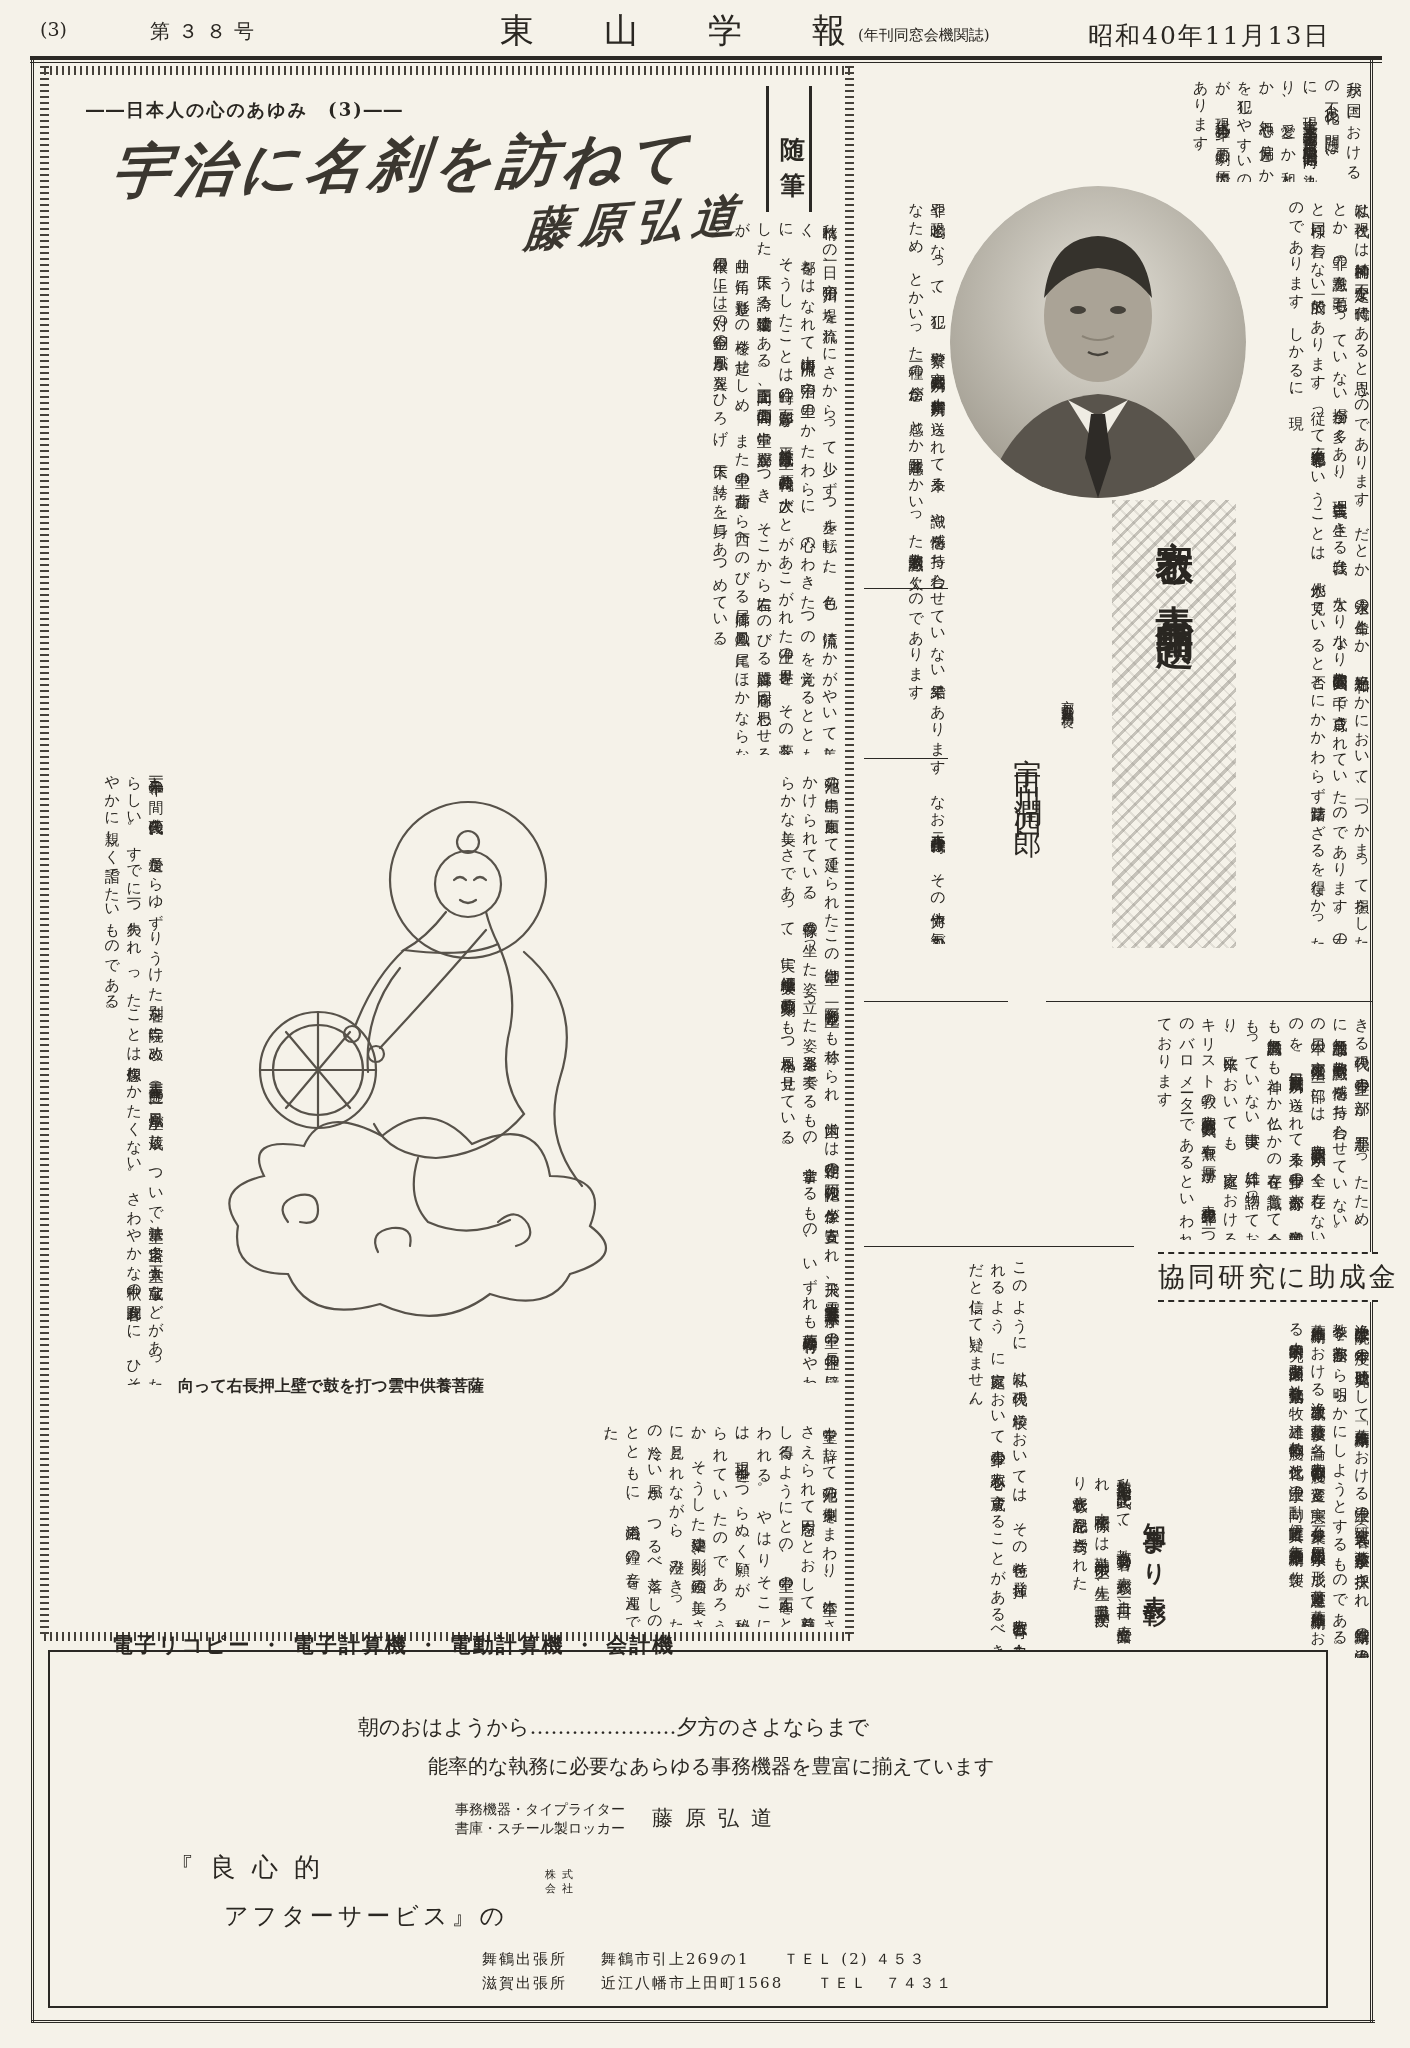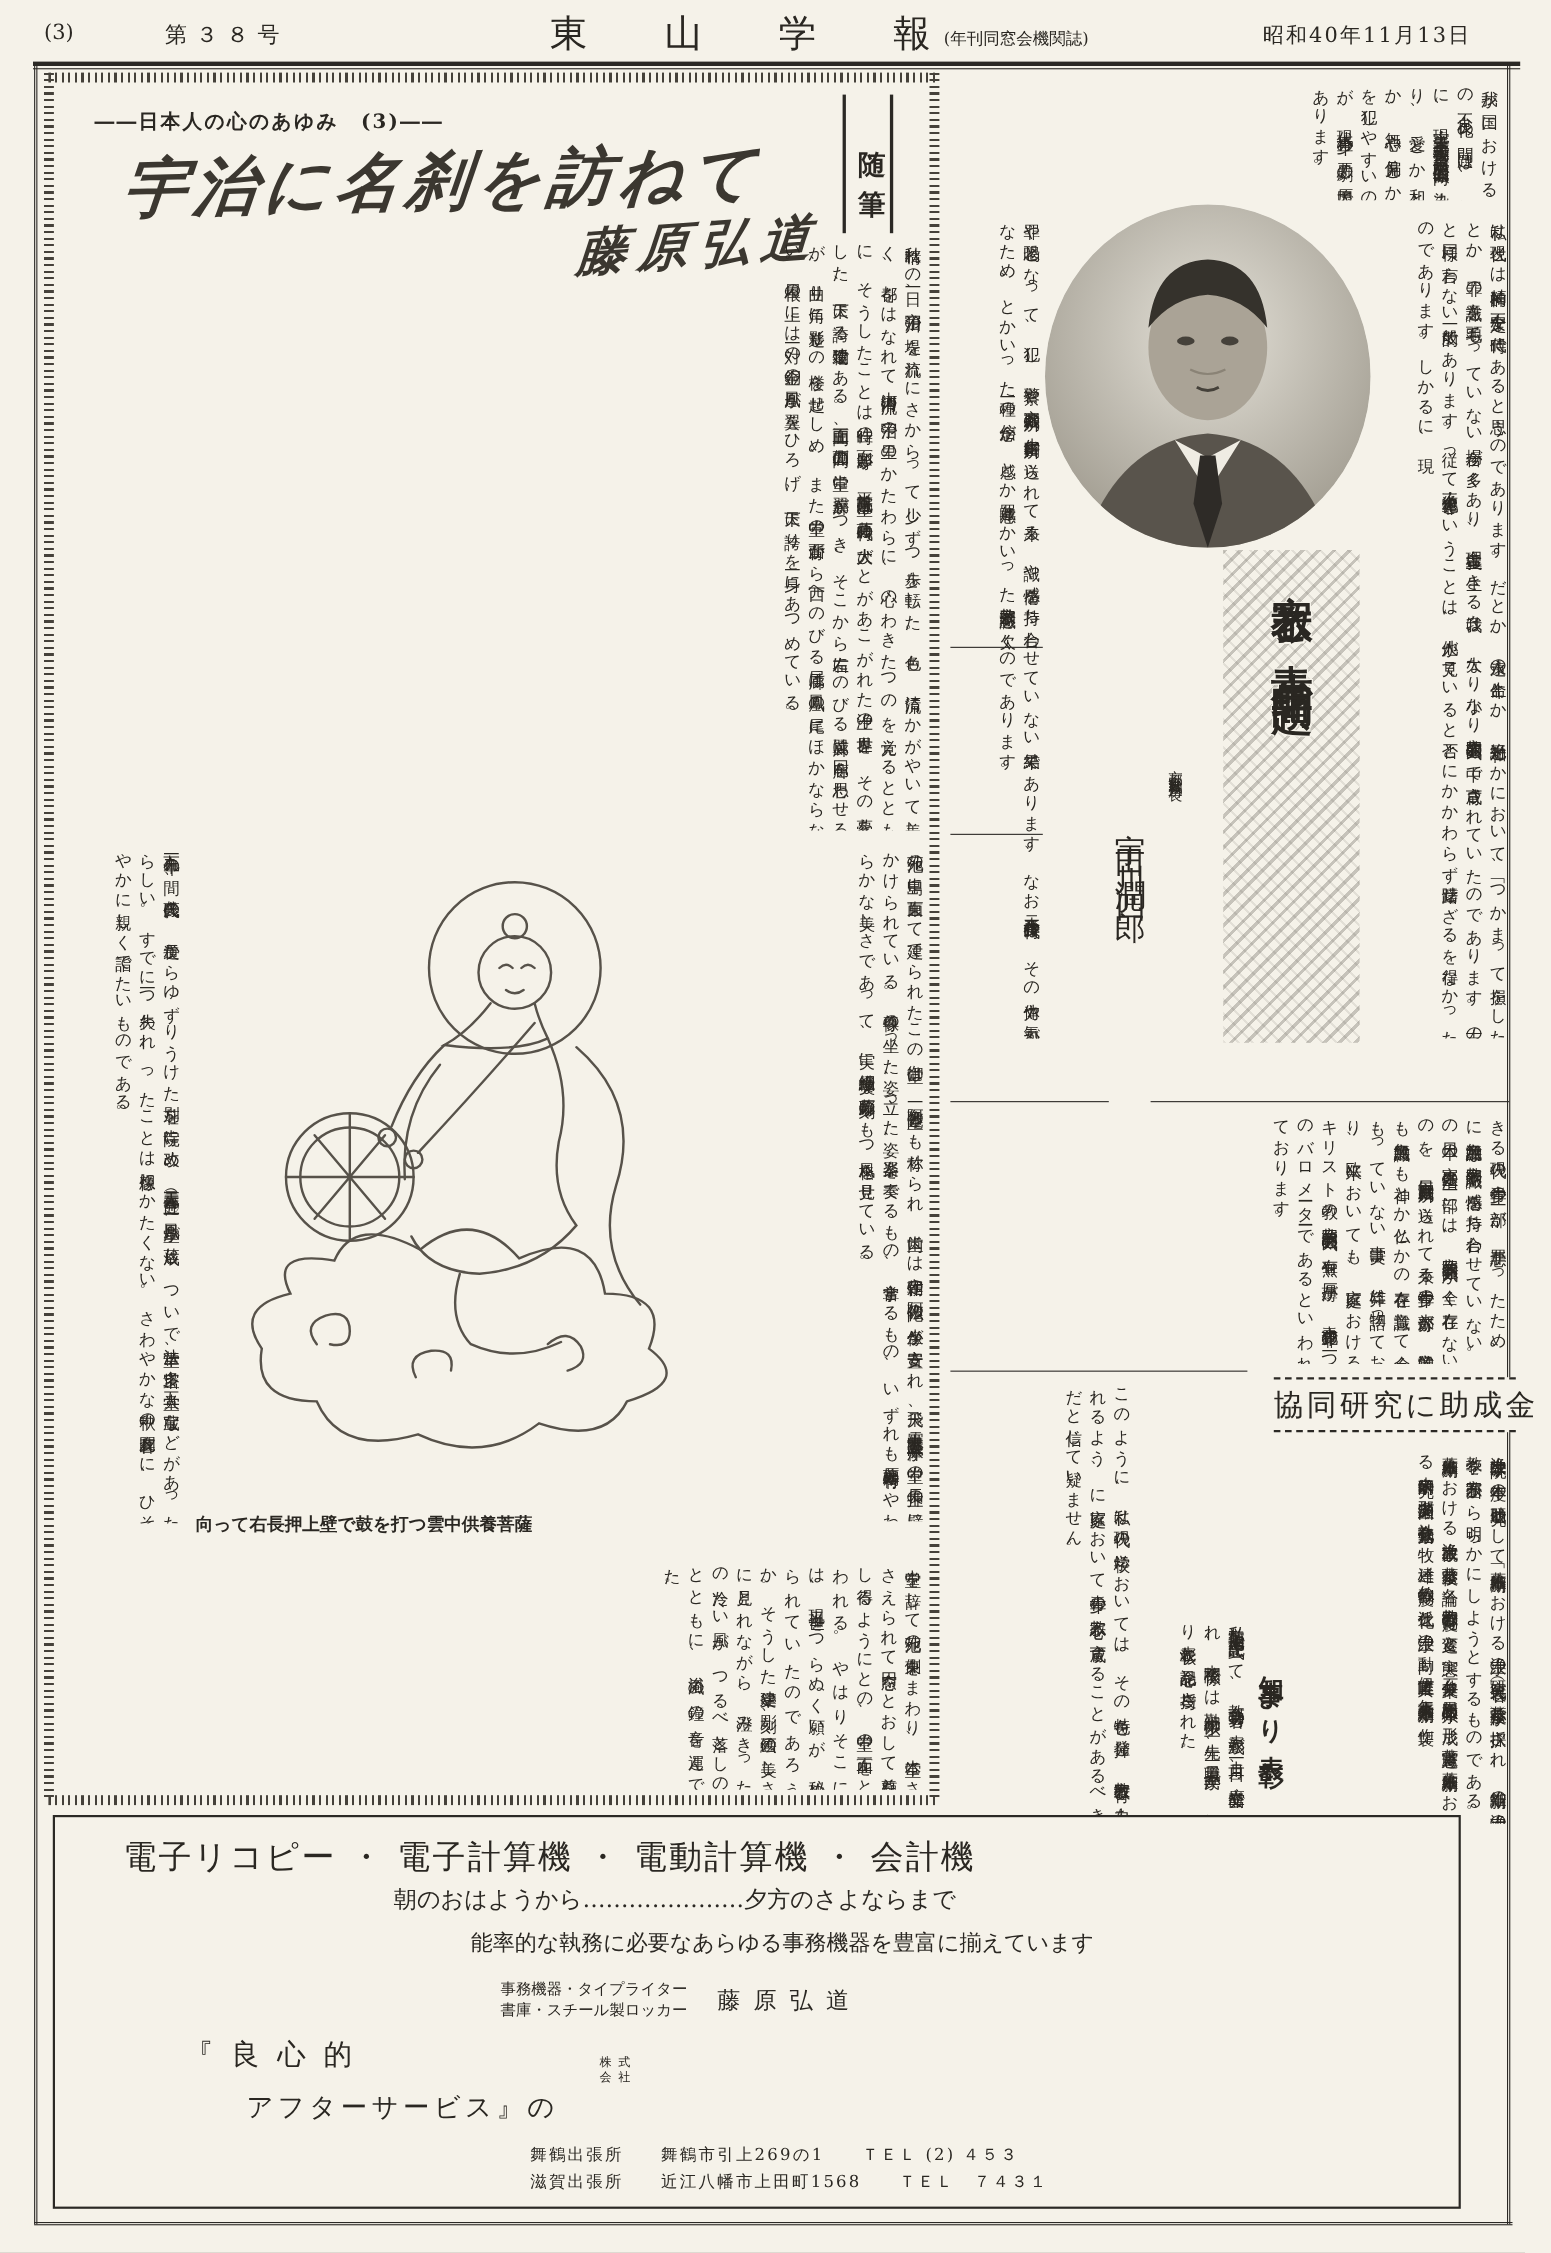--- a/index.html
+++ b/index.html
@@ -15,21 +15,21 @@
   .rule{background:#2b2925;}
   .dash-h{height:9px;background:repeating-linear-gradient(90deg,#45413a 0 2px,transparent 2px 6px);}
   .dash-v{width:9px;background:repeating-linear-gradient(180deg,#45413a 0 2px,transparent 2px 6px);}
 
   
   .hdr{font-family:"DejaVu Serif","Liberation Serif",serif;}
   .hdr-page{left:40px;top:18px;font-size:19px;}
   .hdr-issue{left:150px;top:18px;font-size:20px;letter-spacing:8px;}
   .hdr-title{left:500px;top:8px;font-size:34px;font-weight:normal;letter-spacing:70px;white-space:nowrap;}
   .hdr-sub{left:858px;top:26px;font-size:15px;}
-  .hdr-date{left:1148px;top:19px;font-size:19px;letter-spacing:2px;}
+  .hdr-date{left:1088px;top:19px;font-size:25px;letter-spacing:2px;}
   .hdr-rule{left:30px;top:56px;width:1352px;height:7px;border-top:4px solid #2b2925;border-bottom:1px solid #2b2925;background:transparent;}
 
   
   .frame-l{left:31px;top:60px;height:1962px;width:5px;border-left:3px double #2b2925;}
   .frame-r{left:1370px;top:60px;height:1962px;width:5px;border-left:3px double #2b2925;}
   .frame-b{left:31px;top:2020px;width:1344px;height:5px;border-top:3px double #2b2925;}
 
   
   .essay-series{left:86px;top:98px;font-size:18px;letter-spacing:2px;font-weight:bold;}
   .essay-title{
@@ -86,21 +86,21 @@
   .grant-body{left:1178px;top:1312px;width:194px;height:346px;}
   .award-head{left:1140px;top:1505px;height:152px;font-size:23px;font-weight:bold;letter-spacing:5px;background:#f5f2e9;}
   .award-body{left:1034px;top:1466px;width:100px;height:192px;}
   .r1{left:864px;top:588px;width:84px;height:1px;}
   .r2{left:864px;top:758px;width:84px;height:1px;}
   .r3{left:864px;top:1001px;width:508px;height:1px;}
   .r4{left:864px;top:1246px;width:270px;height:1px;}
 
   
   .adbox{left:48px;top:1650px;width:1280px;height:358px;border:2.5px solid #2b2925;background:#f5f2e9;}
-  .ad1{left:112px;top:1668px;font-size:30px;font-weight:normal;letter-spacing:2px;white-space:nowrap;}
+  .ad1{left:112px;top:1631px;font-size:21px;font-weight:bold;letter-spacing:2px;white-space:nowrap;}
   .ad2{left:358px;top:1713px;font-size:21px;white-space:nowrap;}
   .ad3{left:428px;top:1753px;font-size:20px;white-space:nowrap;}
   .ad-prod{left:455px;top:1800px;font-size:14px;line-height:1.35;}
   .ad-sales{left:652px;top:1804px;font-size:21px;letter-spacing:12px;white-space:nowrap;}
   .ad-slogan1{left:168px;top:1850px;font-size:26px;letter-spacing:16px;white-space:nowrap;}
   .ad-slogan2{left:224px;top:1900px;font-size:24px;letter-spacing:4px;white-space:nowrap;}
   .ad-corp{left:545px;top:1868px;font-size:11px;line-height:1.3;letter-spacing:6px;}
   .ad-company{left:600px;top:1858px;font-size:40px;font-weight:bold;letter-spacing:26px;white-space:nowrap;}
   .ad-addr{left:560px;top:1920px;font-size:18px;letter-spacing:1px;white-space:nowrap;}
   .ad-br1{left:482px;top:1950px;font-size:15px;letter-spacing:2px;white-space:nowrap;}

